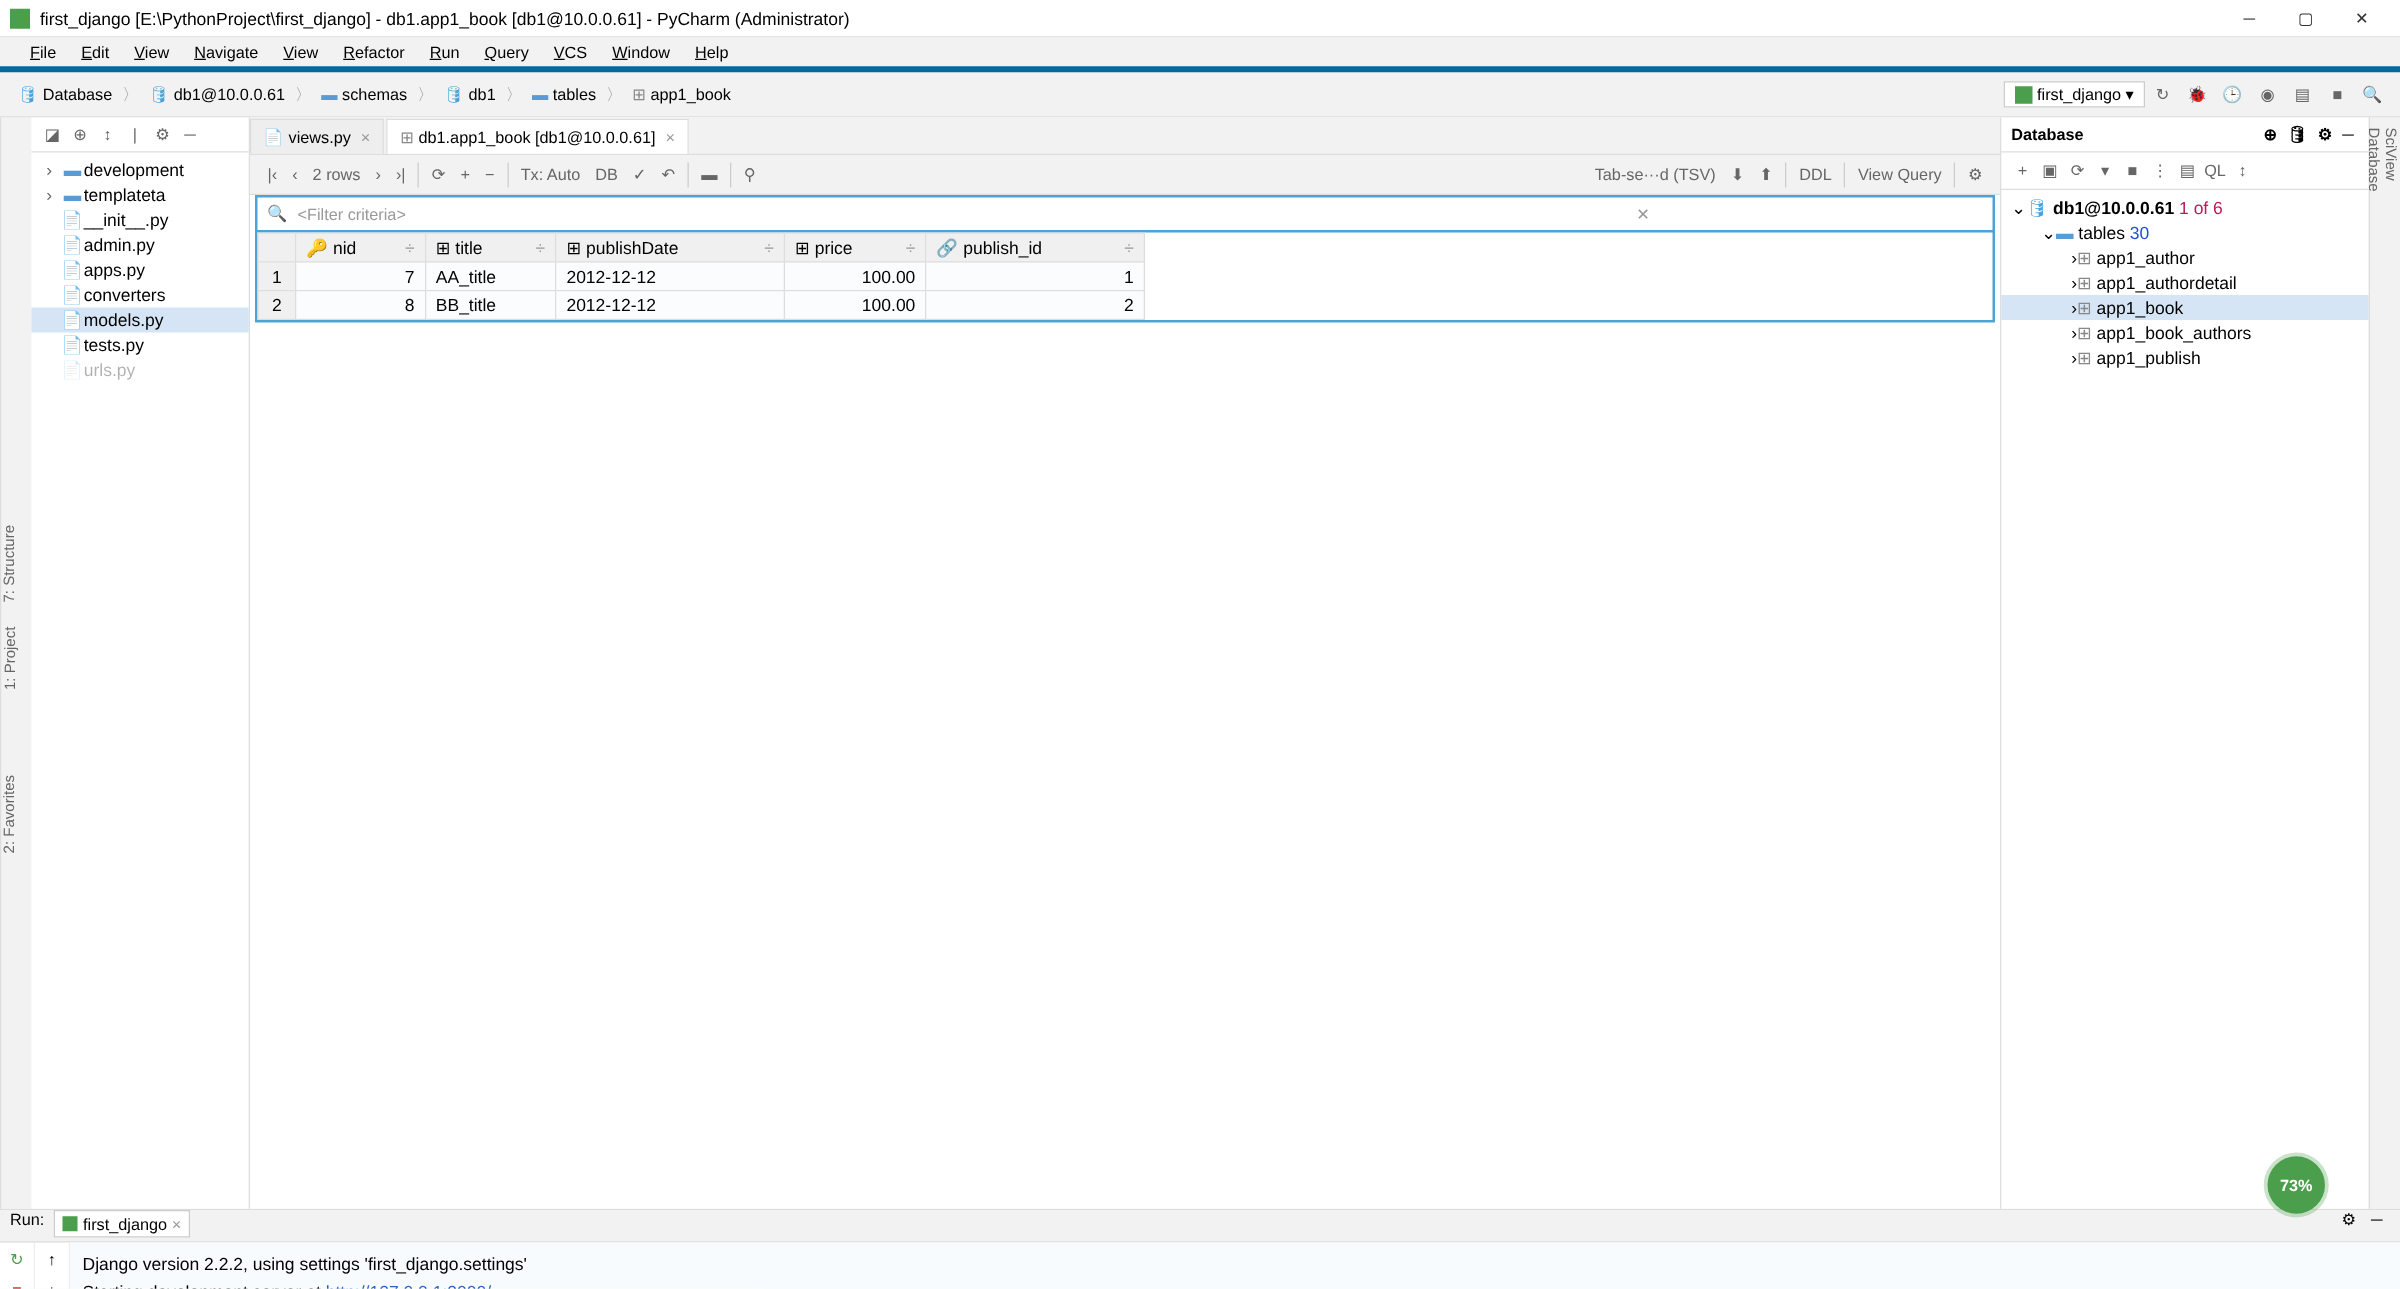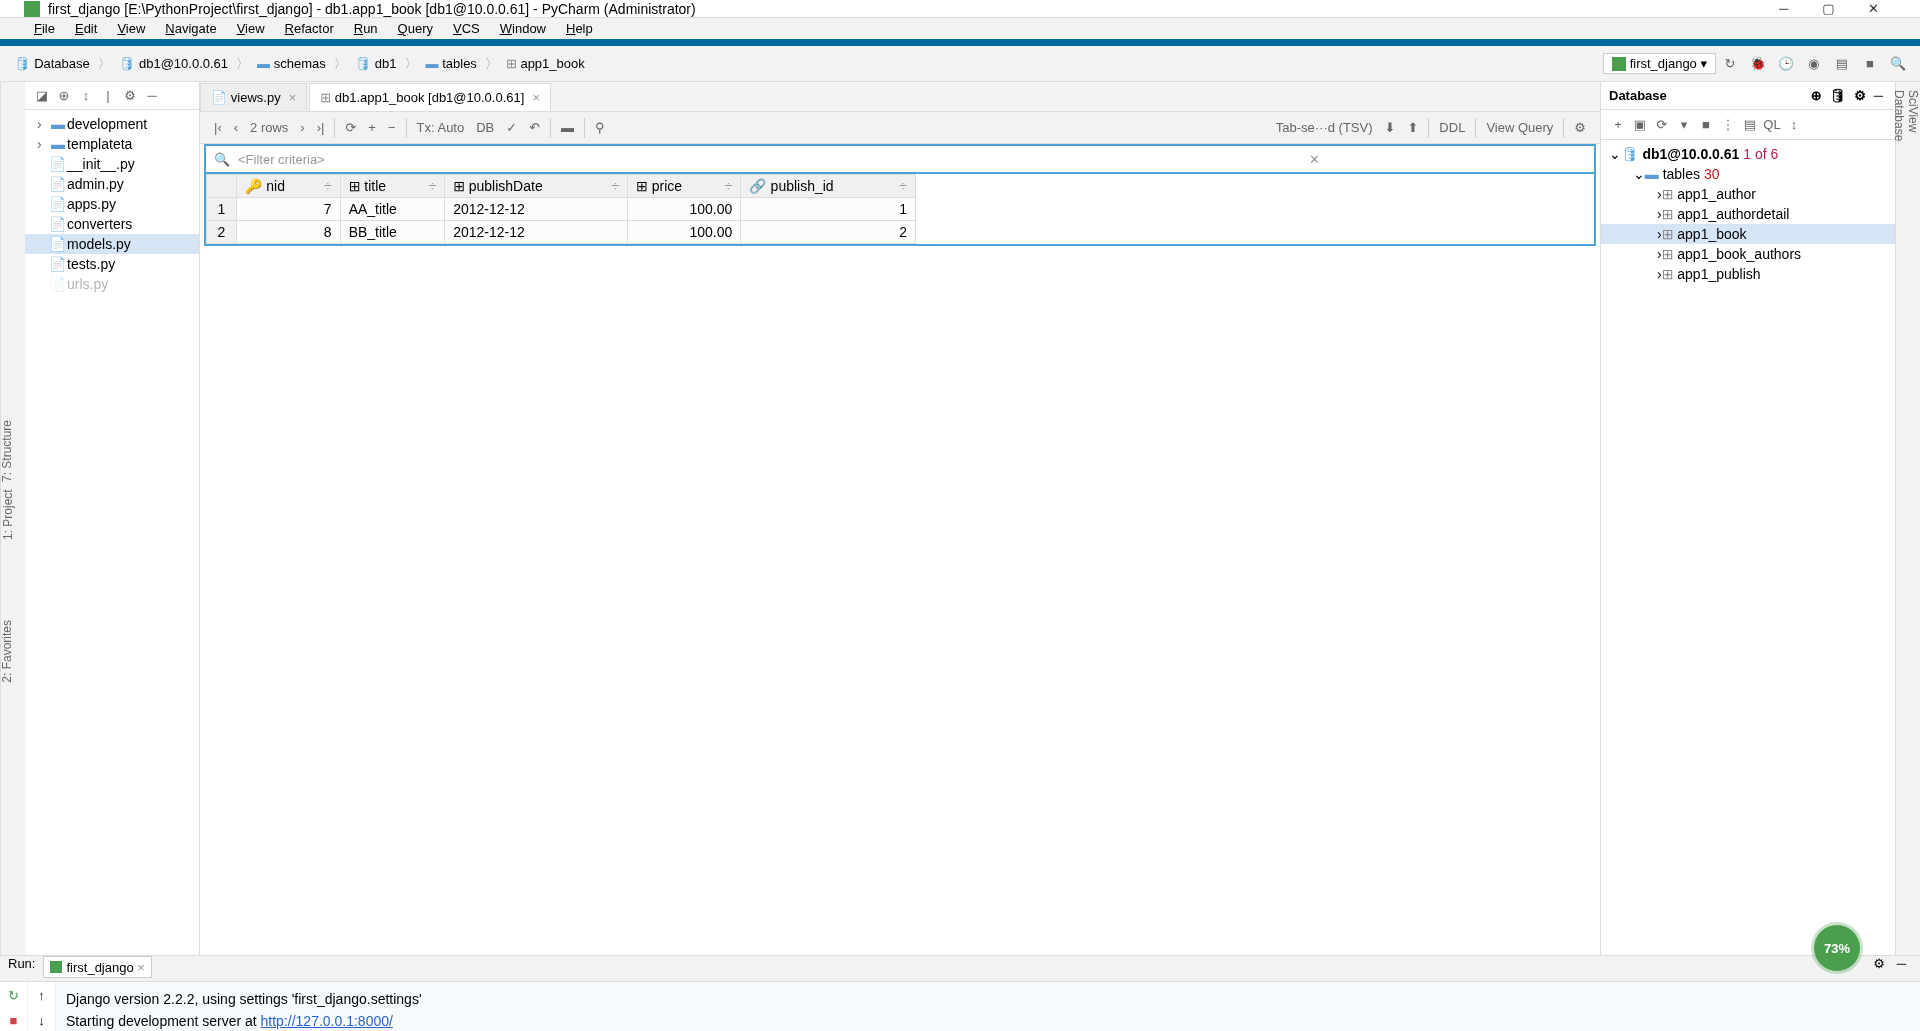--- a/index.html
+++ b/index.html
@@ -1,21 +1,21 @@
 <!DOCTYPE html>
 <html><head>
 <meta charset="utf-8">
 <style>
 * { margin:0; padding:0; box-sizing:border-box; font-family:"Segoe UI",Arial,sans-serif; }
 body { width:1920px; height:1031px; background:#f2f2f2; font-size:13px; color:#000; overflow:hidden; position:relative; }
-.titlebar { height:18px; background:#fff; display:flex; align-items:center; padding:0 24px; border-bottom:1px solid #ddd; }
+.titlebar { height:30px; background:#fff; display:flex; align-items:center; padding:0 8px; border-bottom:1px solid #ddd; }
 .titlebar .icon { width:16px; height:16px; background:#4b9e4b; margin-right:8px; }
 .titlebar .title { flex:1; font-size:14px; }
 .titlebar .winbtn { width:45px; height:30px; display:flex; align-items:center; justify-content:center; color:#333; }
-.menubar { height:28px; background:#f2f2f2; display:flex; align-items:center; padding:0 24px; border-bottom:7px solid #0369a1; }
+.menubar { height:28px; background:#f2f2f2; display:flex; align-items:center; padding:0 14px; border-bottom:5px solid #0369a1; }
 .menubar .item { padding:4px 10px; text-decoration:underline; text-decoration-color:transparent; }
 .menubar .item::first-letter { text-decoration:underline; }
 .navbar { height:36px; background:#f2f2f2; display:flex; align-items:center; padding:0 8px; border-bottom:1px solid #ddd; }
 .navbar .crumb { display:flex; align-items:center; padding:0 6px; }
 .navbar .sep { color:#999; padding:0 2px; }
 .navbar .spacer { flex:1; }
 .navbar .cfg { background:#fff; border:1px solid #ccc; padding:2px 8px; display:flex; align-items:center; }
 .navbar .cfg .djicon { width:14px; height:14px; background:#4b9e4b; margin-right:4px; }
 .navbar .btn { width:28px; height:28px; display:flex; align-items:center; justify-content:center; color:#666; }
 .main { display:flex; height:calc(100% - 30px - 28px - 36px - 34px - 30px); }
@@ -263,21 +263,21 @@
       <div class="btn">⟳</div>
       <div class="btn">▾</div>
       <div class="btn red">■</div>
       <div class="btn">⋮</div>
       <div class="btn">▤</div>
       <div class="btn">QL</div>
       <div class="btn">↕</div>
     </div>
     <div class="tree">
       <div class="node" style="padding-left:8px"><span>⌄</span> <span class="dbicon">🛢</span>&nbsp;<b>db1@10.0.0.61</b>&nbsp;<span style="color:#be185d">1 of 6</span></div>
-      <div class="node" style="padding-left:32px"><span>⌄</span> <span class="folder">▬</span>&nbsp;<span>tables</span>&nbsp;<span style="color:#b91c1c">30</span></div>
+      <div class="node" style="padding-left:32px"><span>⌄</span> <span class="folder">▬</span>&nbsp;<span>tables</span>&nbsp;<span style="color:#1d4ed8">30</span></div>
       <div class="node" style="padding-left:56px"><span>›</span> <span style="color:#888">⊞</span>&nbsp;<span>app1_author</span></div>
       <div class="node" style="padding-left:56px"><span>›</span> <span style="color:#888">⊞</span>&nbsp;<span>app1_authordetail</span></div>
       <div class="node sel" style="padding-left:56px"><span>›</span> <span style="color:#888">⊞</span>&nbsp;<span>app1_book</span></div>
       <div class="node" style="padding-left:56px"><span>›</span> <span style="color:#888">⊞</span>&nbsp;<span>app1_book_authors</span></div>
       <div class="node" style="padding-left:56px"><span>›</span> <span style="color:#888">⊞</span>&nbsp;<span>app1_publish</span></div>
     </div>
   </div>
 
   <div class="rightgutter">
     <div style="margin-bottom:20px">SciView</div>

